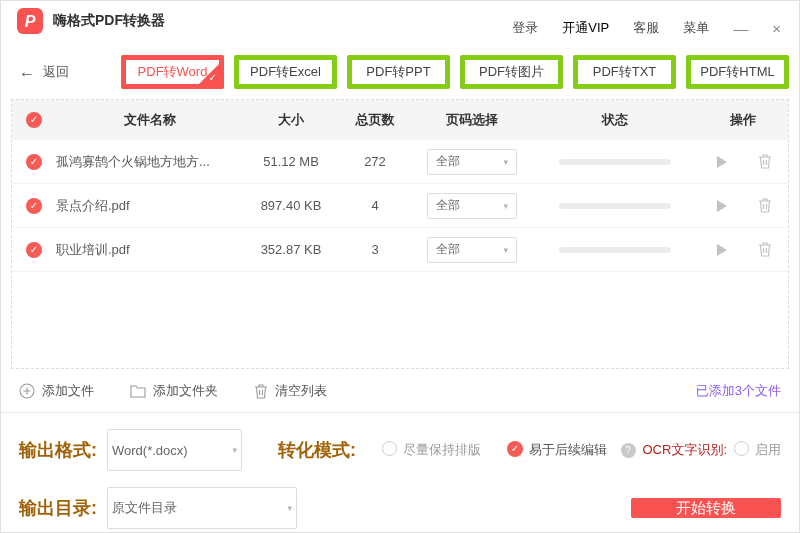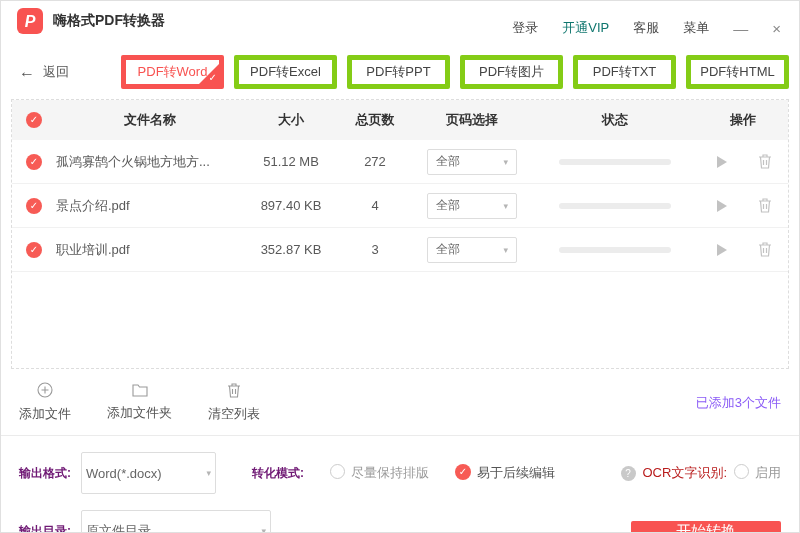--- a/index.html
+++ b/index.html
@@ -8,21 +8,21 @@
     font-family:"Liberation Sans","DejaVu Sans",sans-serif;
     background:#fff; color:#333; overflow:hidden;
     border:1px solid #e0e0e0;
   }
   
   .titlebar { display:flex; align-items:center; height:40px; padding:0 18px 0 16px; gap:10px; }
   .logo { width:26px; height:26px; flex:0 0 auto; }
   .app-title { font-weight:bold; font-size:14px; color:#333; }
   .tb-right { margin-left:auto; display:flex; align-items:center; gap:24px; font-size:13px; color:#4a4a4a;margin-top:14px; }
   .tb-link { cursor:pointer; }
-  .tb-vip { color:#0f766e; }
+  .tb-vip { color:#000000; }
   .winbtn { color:#8a8a8a; font-size:15px; line-height:1; cursor:pointer; }
   
   .nav { display:flex; align-items:center; padding:14px 10px 10px 18px; gap:10px; }
   .back { display:flex; align-items:center; gap:8px; color:#555; font-size:13px; width:92px; cursor:pointer; }
   .back-arrow { font-size:16px; color:#555; }
   .tabs { display:flex; flex:1; gap:10px; }
   .tab { flex:1; height:34px; border:5px solid #84cc16; border-radius:2px; background:#fff;
          display:flex; align-items:center; justify-content:center; font-size:13px; color:#444;
          position:relative; overflow:hidden; cursor:pointer; }
   .tab.active { border-color:#f85351; color:#f85351; }
@@ -45,26 +45,26 @@
   .c-actions { flex:1; display:flex; justify-content:center; align-items:center; gap:30px; }
   .check-badge { width:16px; height:16px; border-radius:50%; background:#f75b55; color:#fff;
                  font-size:10px; line-height:16px; text-align:center; display:inline-block; cursor:pointer; }
   .dropdown { width:90px; height:26px; border:1px solid #ddd; border-radius:2px; background:#fff;
               display:flex; align-items:center; padding:0 8px; font-size:12px; color:#666; cursor:pointer;gap:8px; }
   .dropdown .caret { margin-left:auto; color:#b5b5b5; font-size:9px; }
   .progress { width:112px; height:6px; border-radius:3px; background:#ececec; }
   .icon-btn { display:flex; align-items:center; cursor:pointer; }
   
   .toolbar { display:flex; align-items:center; margin:13px 18px 12px; gap:36px; font-size:13px; color:#555; }
-  .tool { display:flex; align-items:center; gap:7px; cursor:pointer;flex-direction:column; }
+  .tool { display:flex; align-items:center; gap:7px; cursor:pointer; }
   .added { margin-left:auto; color:#8b5cf6; }
   
   .settings { border-top:1px solid #ebebeb; padding:16px 18px 0; }
   .srow { display:flex; align-items:center; margin-bottom:16px; }
-  .slabel { font-weight:bold; font-size:12px; color:#701a75; margin-right:10px; white-space:nowrap; }
+  .slabel { font-weight:bold; font-size:18px; color:#a16207; margin-right:10px; white-space:nowrap; }
   .select { height:42px; border:1px solid #ddd; border-radius:2px; background:#fff;
             display:flex; align-items:center; padding:0 4px; font-size:13px; color:#666; cursor:pointer; }
   .select .caret { margin-left:auto; color:#b5b5b5; font-size:9px; }
   .select-fmt { width:135px; }
   .select-dir { width:190px; }
   .mode-group { display:flex; align-items:center; gap:26px; margin-left:36px; }
   .radio { display:flex; gap:6px; font-size:13px; color:#999; cursor:pointer; }
   .radio.checked { color:#555; }
   .radio-circle { width:15px; height:15px; border:1px solid #ccc; border-radius:50%; background:#fff; }
   .radio-checked { width:16px; height:16px; border-radius:50%; background:#f75b55; color:#fff;

